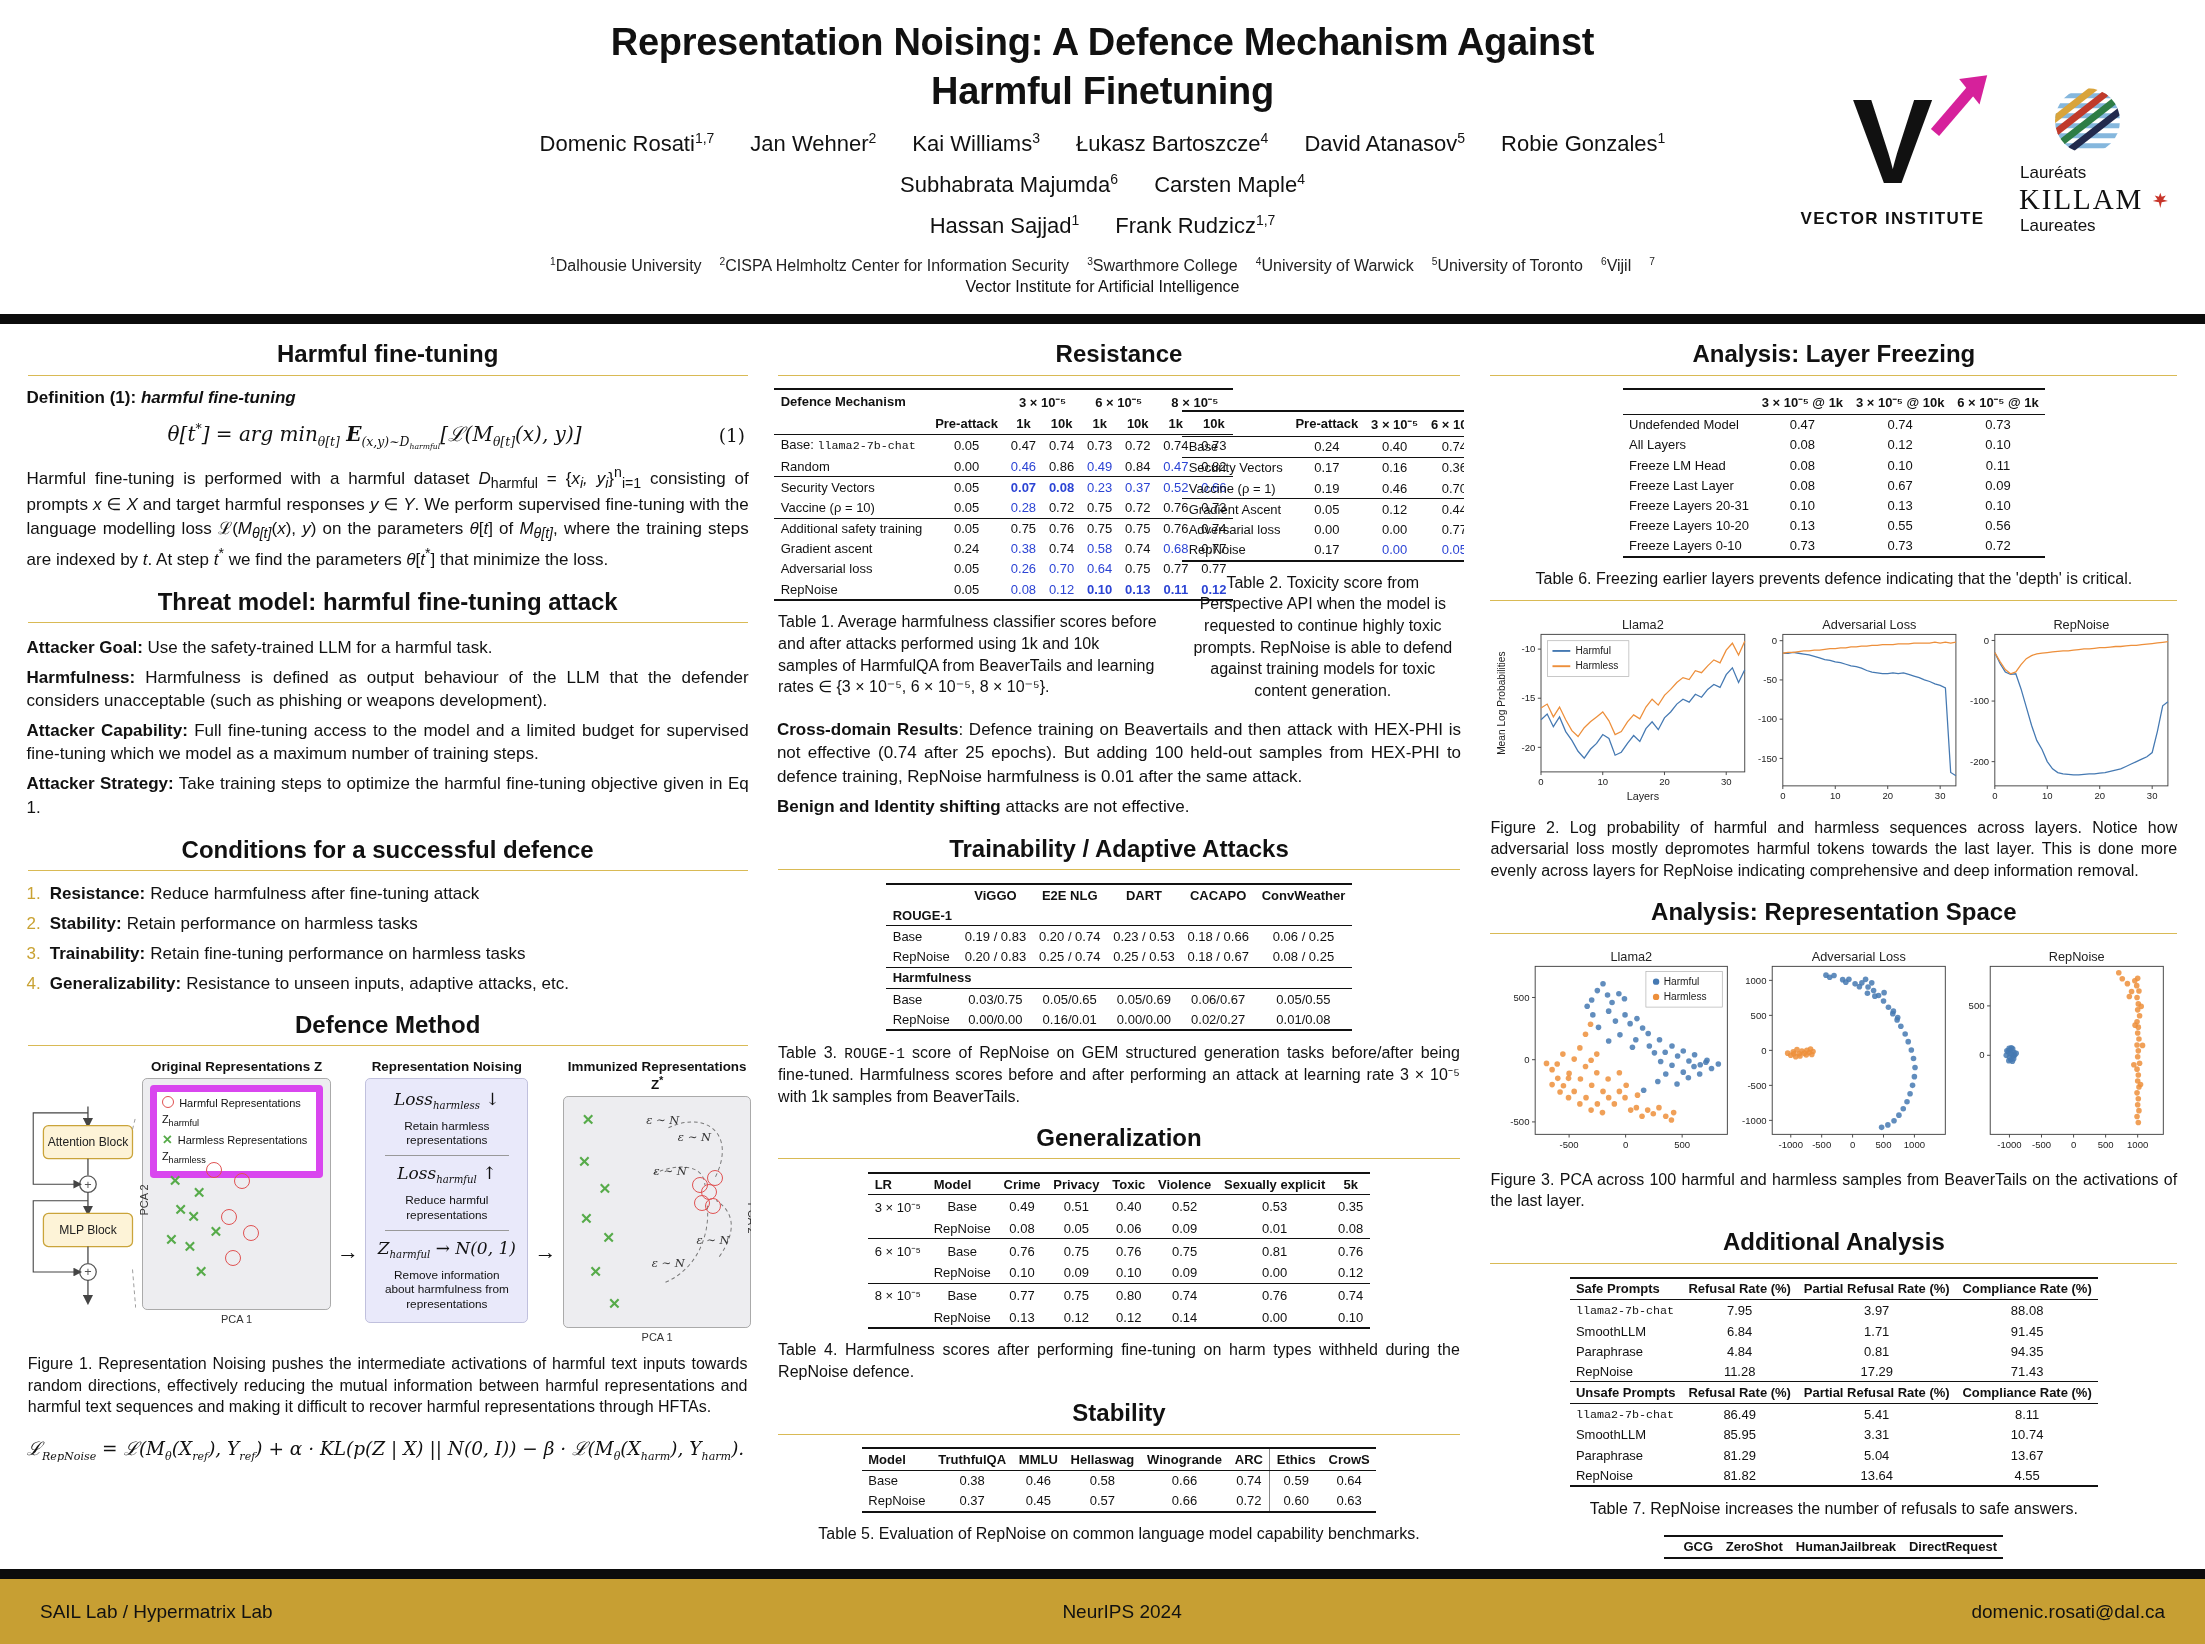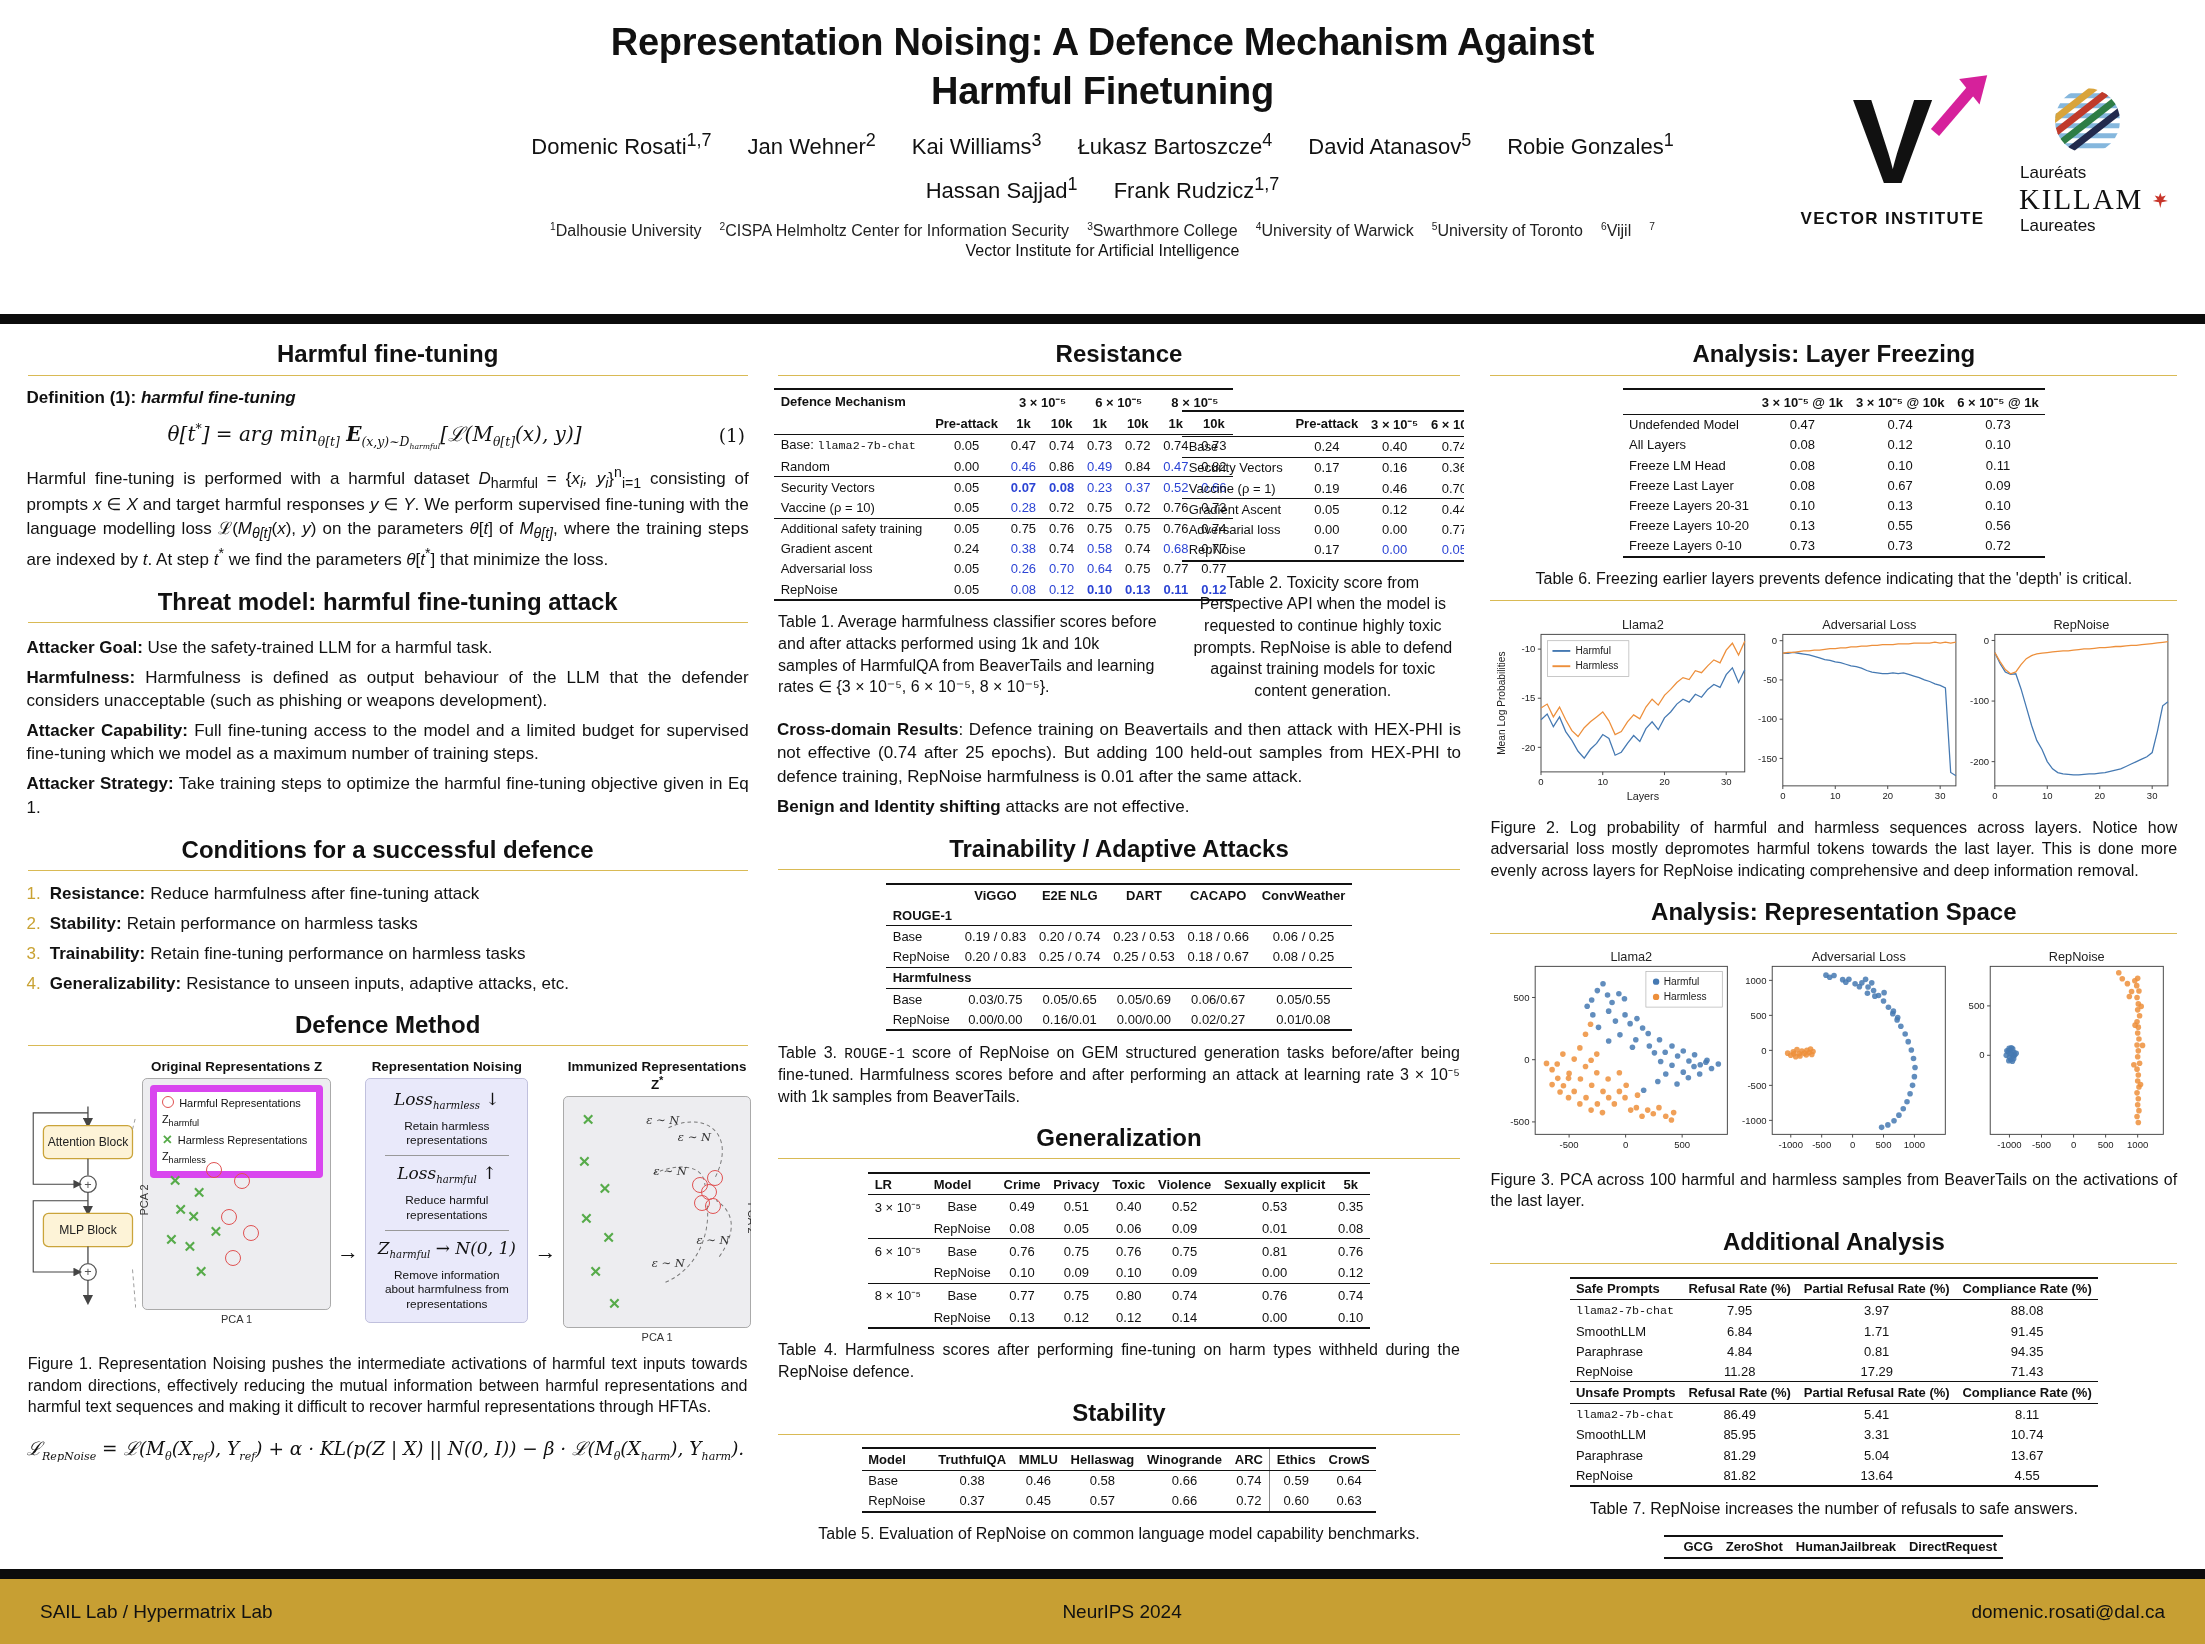--- a/index.html
+++ b/index.html
@@ -4,21 +4,21 @@
 <style>
   html,body{margin:0;padding:0;background:#fff;width:2205px;height:1645px;overflow:hidden;
     font-family:"Liberation Sans",sans-serif;color:#111;}
   .poster{position:relative;width:2205px;height:1645px;background:#fff;}
   
   header{position:relative;height:314px;}
   .head-center{margin:0 auto;padding-top:18px;width:1531px;text-align:center;}
   .title{font-size:38px;font-weight:800;line-height:1.28;letter-spacing:-0.3px;}
   .authors-row{font-size:22px;margin-top:14px;}
   .authors-row .auth{margin:0 18px;}
-  .authors-row sup{font-size:18px;}
+  .authors-row sup{font-size:14px;}
   .affils{margin-top:16.6px;font-size:16px;color:#222;}
   .affils .aff{margin:0 9px;}
   .affils sup{font-size:10.2px;}
   .affline2{font-size:16px;margin-top:2.6px;}
   .logo-dal{position:absolute;left:40px;top:56px;width:300px;text-align:center;}
   .dal-word1{font-size:38px;font-weight:800;letter-spacing:0.6px;color:#222;margin-top:6.4px;}
   .dal-word2{font-size:27.4px;font-weight:400;letter-spacing:9px;color:#222;}
   .logo-vector{position:absolute;left:1797px;top:77px;width:191px;text-align:center;}
   .vec-row{position:relative;height:128px;}
   .vec-v{font-size:121px;font-weight:800;line-height:128px;font-family:"Liberation Sans",sans-serif;}
@@ -106,20 +106,21 @@
 <div class="poster">
 
   <header>
 
     <div class="head-center">
       <div class="title">
         <span>Representation Noising: A Defence Mechanism Against</span><br>
         <span>Harmful Finetuning</span>
       </div>
       <div class="authors-row"><span class="auth">Domenic Rosati<sup>1,7</sup></span><span class="auth">Jan Wehner<sup>2</sup></span><span class="auth">Kai Williams<sup>3</sup></span><span class="auth">Łukasz Bartoszcze<sup>4</sup></span><span class="auth">David Atanasov<sup>5</sup></span><span class="auth">Robie Gonzales<sup>1</sup></span></div>
+      <div class="authors-row"><span class="auth">Subhabrata Majumda<sup>6</sup></span><span class="auth">Carsten Maple<sup>4</sup></span></div>
       <div class="authors-row"><span class="auth">Hassan Sajjad<sup>1</sup></span><span class="auth">Frank Rudzicz<sup>1,7</sup></span></div>
       <div class="affils"><span class="aff"><sup>1</sup>Dalhousie University</span><span class="aff"><sup>2</sup>CISPA Helmholtz Center for Information Security</span><span class="aff"><sup>3</sup>Swarthmore College</span><span class="aff"><sup>4</sup>University of Warwick</span><span class="aff"><sup>5</sup>University of Toronto</span><span class="aff"><sup>6</sup>Vijil</span><span class="aff"><sup>7</sup></span></div>
       <div class="affline2">Vector Institute for Artificial Intelligence</div>
     </div>
 
     <div class="logo-vector">
       <div class="vec-row">
         <span class="vec-v">V</span>
         <svg width="70" height="70" style="position:absolute;top:-2.6px;margin-left:-11.5px" viewBox="0 0 110 110">
           <line x1="22" y1="92" x2="82" y2="22" stroke="#d6219b" stroke-width="17"></line>

